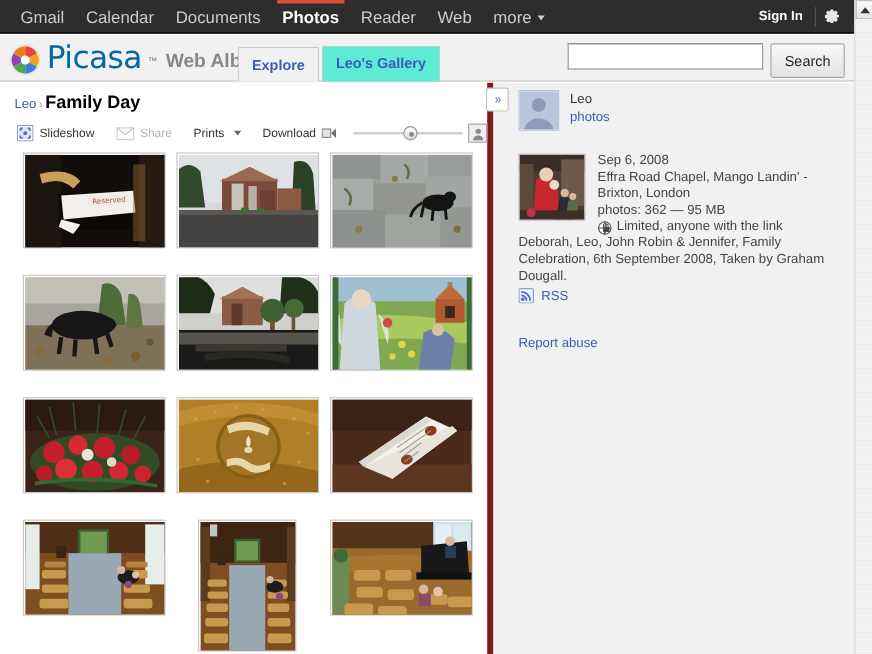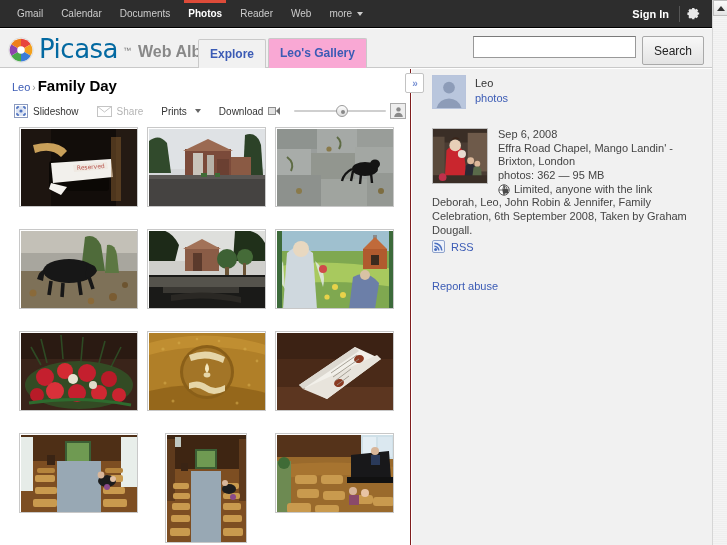--- a/index.html
+++ b/index.html
@@ -14,21 +14,21 @@
 
   
   .gbar {
     position: absolute; top:0; left:0; width: 712px; height: 28px;
     background: #2d2d2d;
     border-bottom: 1px solid #000;
     display: flex; align-items: center;
   }
   .gbar-left { display:flex; align-items:center; height:28px; padding-left: 8px; gap: 0px; }
   .gbar-item {
-    color: #cccccc; font-size: 10px; line-height: 28px;
+    color: #cccccc; font-size: 14px; line-height: 28px;
     padding: 0 9px; text-decoration: none; white-space: nowrap;
     position: relative; height: 28px; text-align: right;
   }
   .gbar-item.active {
     color: #ffffff; font-weight: bold;
   }
   .gbar-item.active::before {
     content: ""; position: absolute; left: 5px; right: 5px; top: 0; height: 3px;
     background: #dd4b39;
   }
@@ -71,40 +71,40 @@
   }
   .tabs { position: absolute; left: 198px; top: 10px; display:flex; align-items:flex-end; height: 29px; }
   .tab {
     font-size: 12px; font-weight: bold; color: #3b5bb5;
     padding: 6px 11px 7px 11px; height: 29px; line-height: 16px;
     background: #f1f1f1;
     border: 1px solid #c9c9c9; border-bottom: none;
     border-top-left-radius: 2px; border-top-right-radius: 2px;
     margin-right: 2px; cursor: pointer; white-space: nowrap;
   }
-  .tab.active { background: #f9a8d4; position: relative; z-index: 3; height: 30px; }
+  .tab.active { background: #5eead4; position: relative; z-index: 3; height: 30px; }
   .search-wrap {
     position:absolute; right: 8px; top: 7px; display:flex; align-items:flex-start; gap: 6px;
   }
   .search-input {
     width: 163px; height: 22px; border: 1px solid #999; border-top-color:#7a7a7a;
     background:#fff; font-size: 12px; padding: 2px 4px; outline:none;
     font-family:"Liberation Sans", sans-serif;
   }
   .search-btn {
     height: 29px; padding: 0 11px; font-size: 12px; color:#222;
     background: linear-gradient(#f8f8f8, #e3e3e3);
     border: 1px solid #a9a9a9; border-radius: 2px; cursor:pointer;
     font-family:"Liberation Sans", sans-serif;
   }
 
   
   .content {
     position:absolute; top: 69px; left: 0; width: 411px; height: 476px; background:#fff;
-    border-right: 1px solid #7f1d1d;
+    border-right: 5px solid #7f1d1d;
   }
   .crumb { position:absolute; left: 12px; top: 8px; font-size: 15px; white-space:nowrap; }
   .crumb-link { color: #3b5bb5; font-size: 11px; text-decoration:none; cursor:pointer; }
   .crumb-sep { color:#999; font-size: 10px; margin: 0 2px; }
   .crumb-cur { color: #000; font-size: 15px; font-weight: bold; }
 
   .toolbar {
     position:absolute; left: 12px; top: 30px; width: 392px; height: 24px;
     display:flex; align-items:center;
   }

